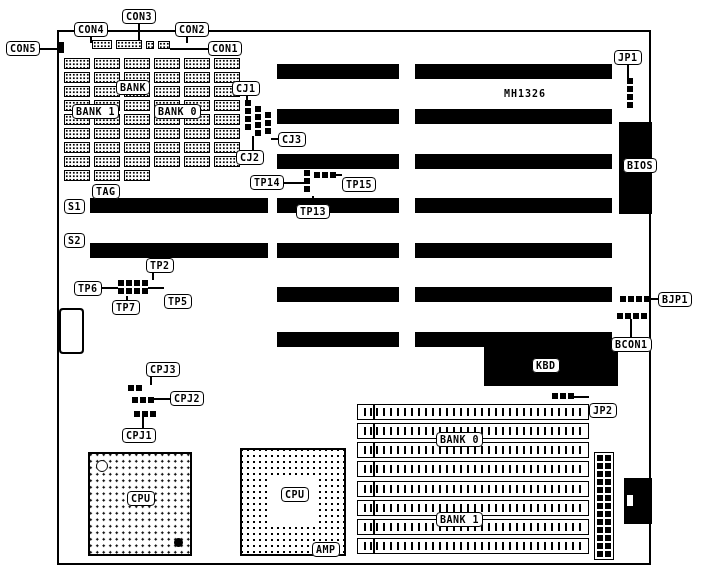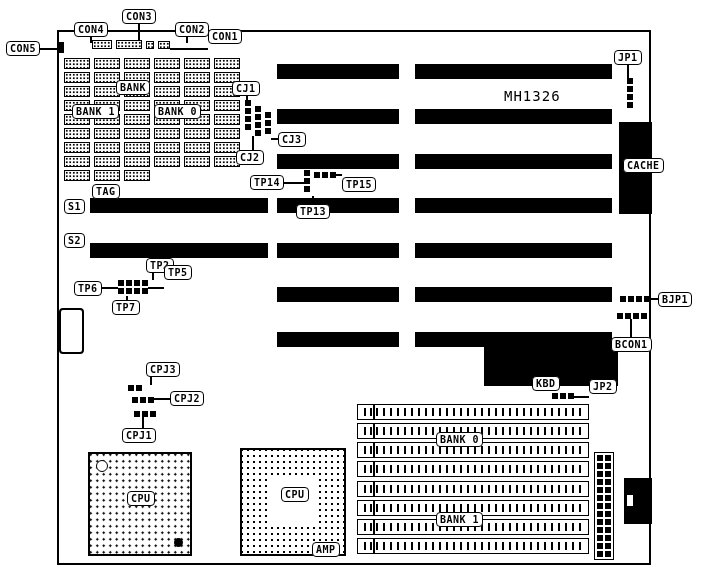--- a/index.html
+++ b/index.html
@@ -6,21 +6,21 @@
   html,body { width:704px; height:579px; background:#fff; overflow:hidden; }
   body { font-family:"DejaVu Sans Mono", monospace; }
   #wrap { position:relative; width:704px; height:579px; background:#fff; }
 
   .board { position:absolute; border:2px solid #000; background:#fff; z-index:1; }
 
   .callout { position:absolute; z-index:30; border:1px solid #000; border-radius:4px;
              background:#fff; padding:1px 3px; font-size:10px; font-weight:bold;
              line-height:11px; letter-spacing:0.5px; white-space:nowrap; color:#000; }
 
-  .model { position:absolute; z-index:15; font-size:14px; font-weight:normal; letter-spacing:1px; color:#000; }
+  .model { position:absolute; z-index:15; font-size:10px; font-weight:bold; letter-spacing:1px; color:#000; }
 
   .slot { position:absolute; background:#000; height:15px; z-index:10; }
 
   .chip { position:absolute; border:1px solid #000; background-color:#fff; z-index:10;
           background-image:radial-gradient(#000 0.8px, transparent 0.95px);
           background-size:3.5px 3.5px; }
 
   .lead { position:absolute; background:#000; z-index:25; }
   .lead.h { height:2px; } .lead.v { width:2px; }
 
@@ -74,47 +74,47 @@
 
   <div class="socket" style="left:240px;top:448px;width:106px;height:108px">
     <div class="hole"></div>
   </div>
 
   <div class="port" style="left:59px;top:308px;width:25px;height:46px"></div>
 
   <div class="callout" style="left:74px;top:22px">CON4</div>
   <div class="callout" style="left:122px;top:9px">CON3</div>
   <div class="callout" style="left:175px;top:22px">CON2</div>
-  <div class="callout" style="left:208px;top:29px">CON1</div>
+  <div class="callout" style="left:208px;top:41px">CON1</div>
   <div class="callout" style="left:6px;top:41px">CON5</div>
   <div class="callout" style="left:116px;top:80px">BANK</div>
   <div class="callout" style="left:232px;top:81px">CJ1</div>
   <div class="callout" style="left:72px;top:104px">BANK 1</div>
   <div class="callout" style="left:154px;top:104px">BANK 0</div>
   <div class="callout" style="left:278px;top:132px">CJ3</div>
   <div class="callout" style="left:236px;top:150px">CJ2</div>
   <div class="callout" style="left:92px;top:184px">TAG</div>
   <div class="callout" style="left:614px;top:50px">JP1</div>
   <div class="callout" style="left:250px;top:175px">TP14</div>
   <div class="callout" style="left:342px;top:177px">TP15</div>
   <div class="callout" style="left:296px;top:204px">TP13</div>
-  <div class="callout" style="left:623px;top:158px">CACHE</div>
+  <div class="callout" style="left:623px;top:158px">BIOS</div>
   <div class="callout" style="left:64px;top:199px">S1</div>
   <div class="callout" style="left:64px;top:233px">S2</div>
   <div class="callout" style="left:146px;top:258px">TP2</div>
   <div class="callout" style="left:74px;top:281px">TP6</div>
-  <div class="callout" style="left:164px;top:265px">TP5</div>
+  <div class="callout" style="left:164px;top:294px">TP5</div>
   <div class="callout" style="left:112px;top:300px">TP7</div>
   <div class="callout" style="left:658px;top:292px">BJP1</div>
   <div class="callout" style="left:611px;top:337px">BCON1</div>
-  <div class="callout" style="left:532px;top:376px">KBD</div>
+  <div class="callout" style="left:532px;top:358px">KBD</div>
   <div class="callout" style="left:146px;top:362px">CPJ3</div>
   <div class="callout" style="left:170px;top:391px">CPJ2</div>
   <div class="callout" style="left:122px;top:428px">CPJ1</div>
-  <div class="callout" style="left:589px;top:379px">JP2</div>
+  <div class="callout" style="left:589px;top:403px">JP2</div>
   <div class="callout" style="left:436px;top:432px">BANK 0</div>
   <div class="callout" style="left:436px;top:512px">BANK 1</div>
   <div class="callout" style="left:127px;top:491px">CPU</div>
   <div class="callout" style="left:281px;top:487px">CPU</div>
   <div class="callout" style="left:312px;top:542px">AMP</div>
 
 <div class="slot" style="left:277px;top:64px;width:122px"></div>
     <div class="slot" style="left:415px;top:64px;width:197px"></div>
     <div class="slot" style="left:277px;top:109px;width:122px"></div>
     <div class="slot" style="left:415px;top:109px;width:197px"></div>

